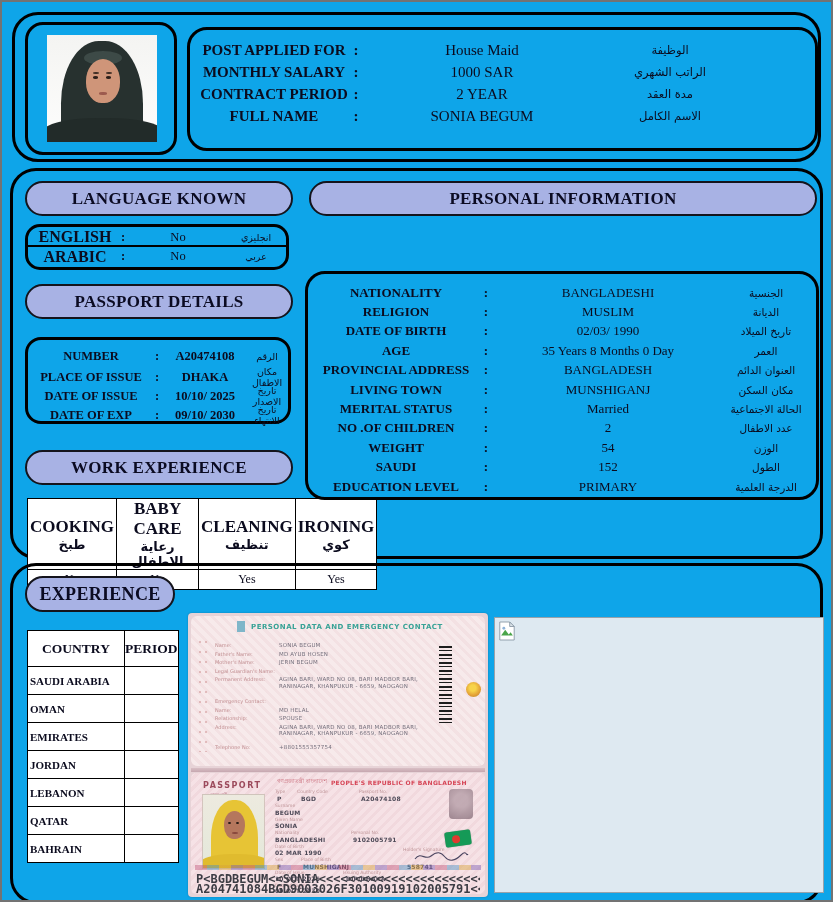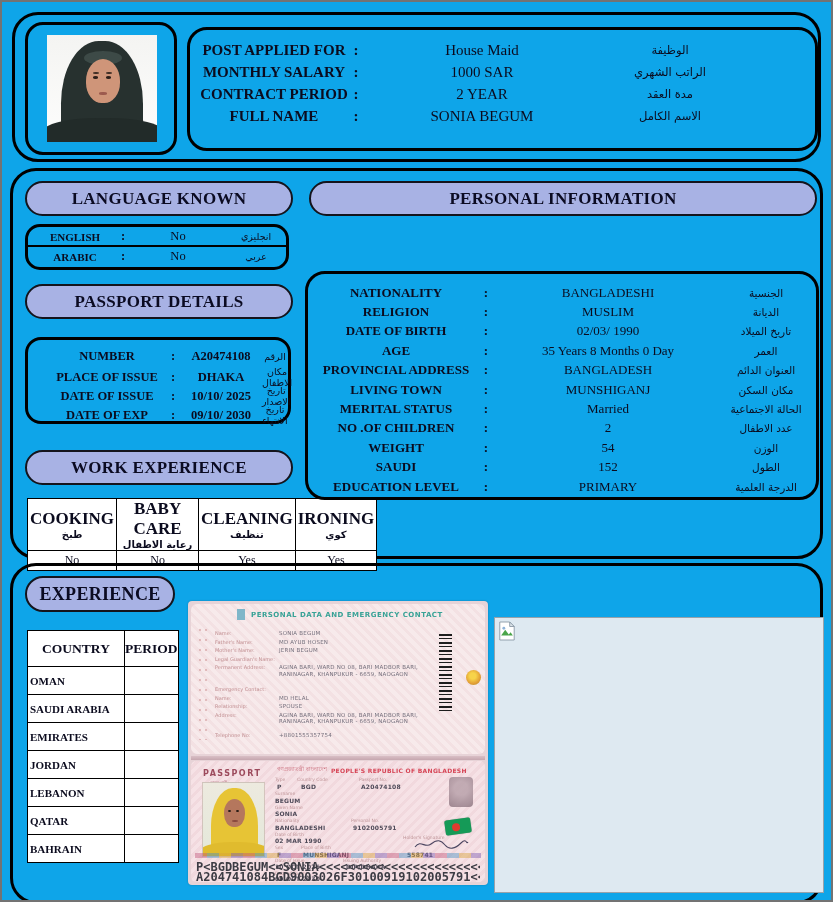--- a/index.html
+++ b/index.html
@@ -52,40 +52,40 @@
   
   .lang-pill { left:12px; top:10px;  width:268px; height:35px; font-size:17px; }
   .pass-pill { left:12px; top:113px; width:268px; height:35px; font-size:17px; }
   .work-pill { left:12px; top:279px; width:268px; height:35px; font-size:17px; }
 
   .lang-box { position:absolute; left:12px; top:53px; width:264px; height:46px;
     border:3px solid #000; border-radius:15px; padding-top:1px; }
   .lang-row { display:grid; grid-template-columns:82px 14px 96px 1fr; height:19px;
     align-items:center; padding-left:6px; }
   .lang-row.first { border-bottom:2px solid #000; }
-  .lang-row .lbl { text-align:center; font-weight:bold; font-size:11px; }
+  .lang-row .lbl { text-align:center; font-weight:bold; font-size:16px; }
   .lang-row .cln { text-align:center; font-weight:bold; font-size:12.5px; }
   .lang-row .val { text-align:center; font-size:12.5px; }
   .lang-row .ar  { font-size:9.5px; }
 
   .pass-box { position:absolute; left:12px; top:166px; width:266px; height:87px;
     border:3px solid #000; border-radius:16px; padding-top:7px; }
   .pass-row { display:grid; grid-template-columns:118px 14px 82px 1fr; height:19px;
-    align-items:center; padding-left:20px; }
+    align-items:center; padding-left:4px; }
   .pass-row .lbl { text-align:center; font-weight:bold; font-size:12.5px; }
   .pass-row .cln { text-align:center; font-weight:bold; font-size:12.5px; }
   .pass-row .val { text-align:center; font-size:12.5px; font-weight:bold; }
   .pass-row .ar  { font-size:9.5px; }
 
   table.wtab { position:absolute; left:14px; top:327px; border-collapse:collapse;
     background:#fff; }
   table.wtab th, table.wtab td { border:1.5px solid #000; text-align:center; }
   table.wtab th { height:37px; padding:0 2px; }
   table.wtab th .en { font-size:17px; font-weight:bold; }
-  table.wtab th .arr { font-family:"DejaVu Sans",sans-serif; font-size:10px; font-weight:bold; direction:rtl; }
+  table.wtab th .arr { font-family:"DejaVu Sans",sans-serif; font-size:13px; font-weight:bold; direction:rtl; }
   table.wtab td { height:20px; font-size:12px; }
   .wc1{width:62px;} .wc2{width:82px;} .wc3{width:70px;} .wc4{width:58px;}
 
   
   .pers-pill { left:296px; top:10px; width:508px; height:35px; font-size:17px; }
   .pers-box { position:absolute; left:292px; top:100px; width:514px; height:229px;
     border:3px solid #000; border-radius:20px; padding-top:9px; }
   .pers-row { display:grid; grid-template-columns:164px 16px 228px 1fr; height:19.4px;
     align-items:center; padding:0 6px; }
   .pers-row .lbl { text-align:center; font-weight:bold; font-size:13px; }
@@ -97,21 +97,21 @@
   .exp-pill  { left:12px;  top:10px; width:150px; height:36px; font-size:18px; }
   .write-pill{ left:172px; top:8px;  width:639px; height:40px; font-size:20px; }
 
   table.etab { position:absolute; left:14px; top:64px; border-collapse:collapse; background:#fff; }
   table.etab th, table.etab td { border:1.5px solid #000; }
   table.etab th { height:36px; text-align:center; font-size:13.5px; font-weight:bold; }
   table.etab td { height:28px; font-size:11px; font-weight:bold; padding-left:2px; }
   .ec1{width:97px;} .ec2{width:50px;}
 
   
-  .scan { position:absolute; left:175px; top:35px; width:300px; height:284px;
+  .scan { position:absolute; left:175px; top:47px; width:300px; height:284px;
     background:#e7d3d7; border-radius:4px; box-shadow:0 0 2px rgba(0,0,0,.25); font-family:"DejaVu Sans",sans-serif; }
   .p1 { position:absolute; left:3px; top:3px; width:294px; height:150px; border-radius:6px;
     background:#f7eaeb;
     background-image:repeating-linear-gradient(45deg, rgba(221,170,178,.14) 0 3px, transparent 3px 7px); }
   .p1-chip { position:absolute; left:46px; top:5px; width:8px; height:11px; background:#7fb6c9; }
   .p1-hd { position:absolute; left:60px; top:7px; font-size:7px; font-weight:bold;
     color:#38a296; letter-spacing:.5px; }
   .s-row { position:absolute; left:24px; width:240px; }
   .s-l { display:inline-block; width:64px; font-size:5px; color:#c28f92; vertical-align:top; }
   .s-v { display:inline-block; width:160px; font-size:5.5px; color:#75707d; line-height:6.5px;
@@ -364,25 +364,25 @@
   <div class="sec sec3">
     <div class="pill exp-pill">EXPERIENCE</div>
 
     <table class="etab">
       <tbody>
           <tr>
         <th class="ec1">COUNTRY</th>
         <th class="ec2">PERIOD</th>
       </tr>
       <tr>
+            <td>SAUDI ARABIA</td>
+            <td></td>
+          </tr>
+      <tr>
             <td>OMAN</td>
-            <td></td>
-          </tr>
-      <tr>
-            <td>SAUDI ARABIA</td>
             <td></td>
           </tr>
       <tr>
             <td>EMIRATES</td>
             <td></td>
           </tr>
       <tr>
             <td>JORDAN</td>
             <td></td>
           </tr>

